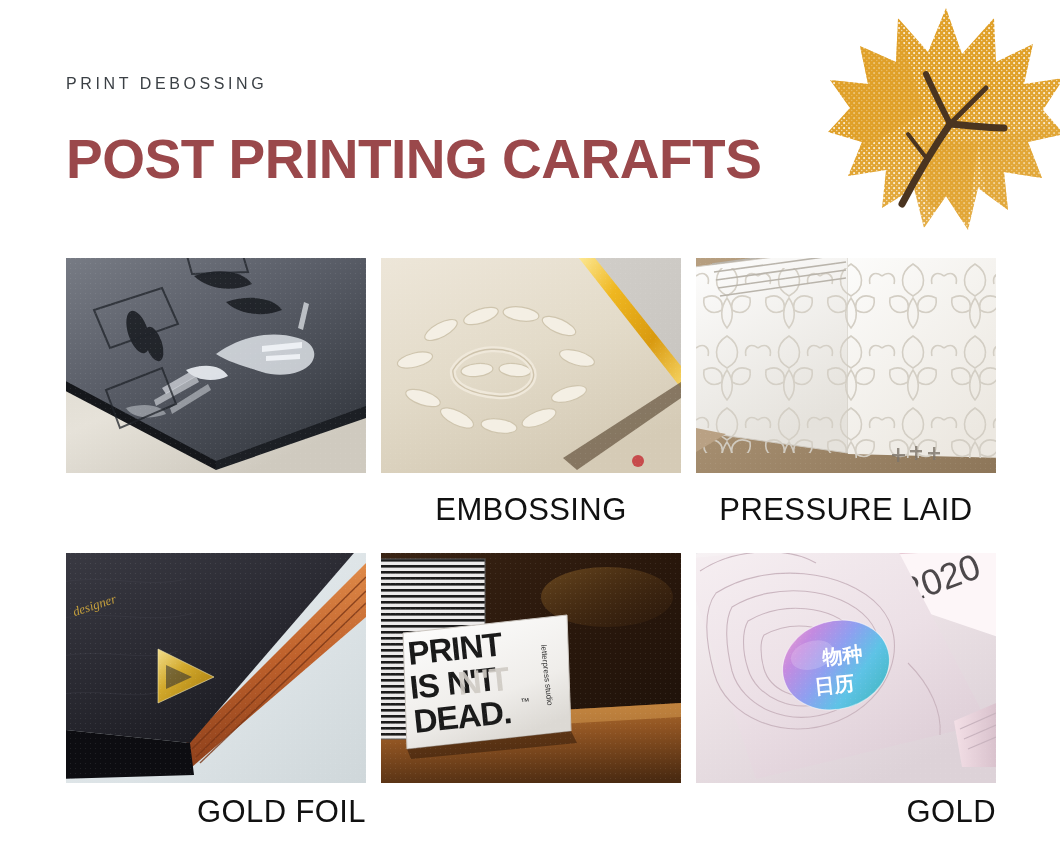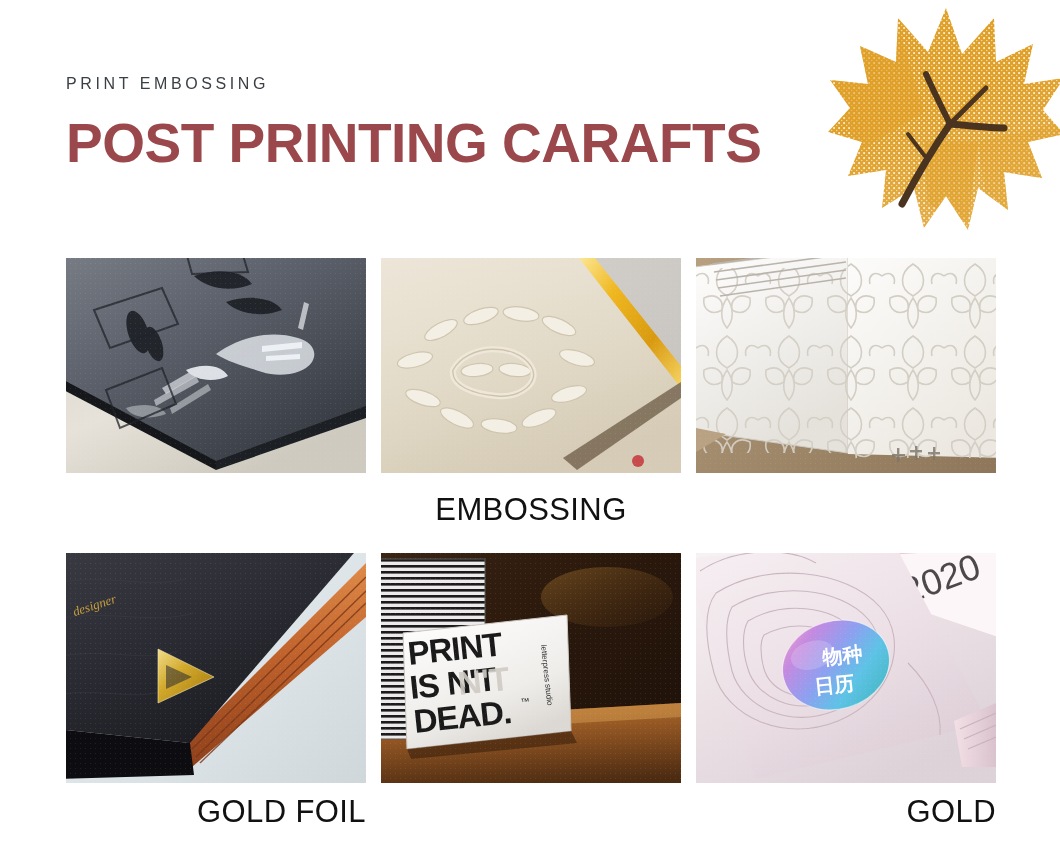--- a/index.html
+++ b/index.html
@@ -26,21 +26,21 @@
   .eyebrow {
     font-family: "Liberation Sans", sans-serif;
     font-size: 16px;
     font-weight: 400;
     letter-spacing: 3.6px;
     color: #3b4045;
     line-height: 1.2;
     white-space: nowrap;
   }
   .headline {
-    margin-top: 22px;
+    margin-top: 38px;
     font-family: "Liberation Sans", sans-serif;
     font-size: 55px;
     font-weight: bold;
     letter-spacing: -0.5px;
     color: #9a484b;
     line-height: 1.05;
     white-space: nowrap;
   }
 
   
@@ -102,21 +102,21 @@
       radial-gradient(rgba(255,255,255,.55) 0.6px, transparent 0.7px);
     background-size: 4px 4px, 5px 5px;
     background-position: 0 0, 2px 3px;
     pointer-events: none;
   }
 </style>
 </head>
 <body>
 
 <div class="header">
-  <div class="eyebrow">PRINT EMBOSSING</div>
+  <div class="eyebrow">PRINT DEBOSSING</div>
   <div class="headline">POST PRINTING CARAFTS</div>
 </div>
 
 <div class="leaf-wrap">
   <svg viewBox="0 0 236 248" xmlns="http://www.w3.org/2000/svg">
     <defs>
       <pattern id="stipple" width="5" height="5" patternUnits="userSpaceOnUse">
         <rect width="5" height="5" fill="#e0a028"></rect>
         <circle cx="1.1" cy="1.1" r="1.05" fill="#ffffff" opacity="0.85"></circle>
         <circle cx="3.7" cy="3.4" r="0.75" fill="#ffffff" opacity="0.6"></circle>
@@ -315,20 +315,21 @@
             <rect x="201" y="190" width="2.4" height="14"></rect>
             <rect x="214" y="192" width="12" height="2.4"></rect>
             <rect x="219" y="188" width="2.4" height="14"></rect>
             <rect x="232" y="194" width="12" height="2.4"></rect>
             <rect x="237" y="189" width="2.4" height="13"></rect>
           </g>
           <path d="M-10 168 L30 176 L-10 200 Z" fill="#b9a184"></path>
         </svg>
         <div class="grain"></div>
       </div>
+      <div class="caption">PRESSURE LAID</div>
     </div>
   </div>
 
   <div class="row row2">
 
     <div class="cell tall">
       <div class="thumb">
         <svg viewBox="0 0 300 230" preserveAspectRatio="none" xmlns="http://www.w3.org/2000/svg">
           <defs>
             <linearGradient id="gfbg" x1="0" y1="0" x2="1" y2="1">

